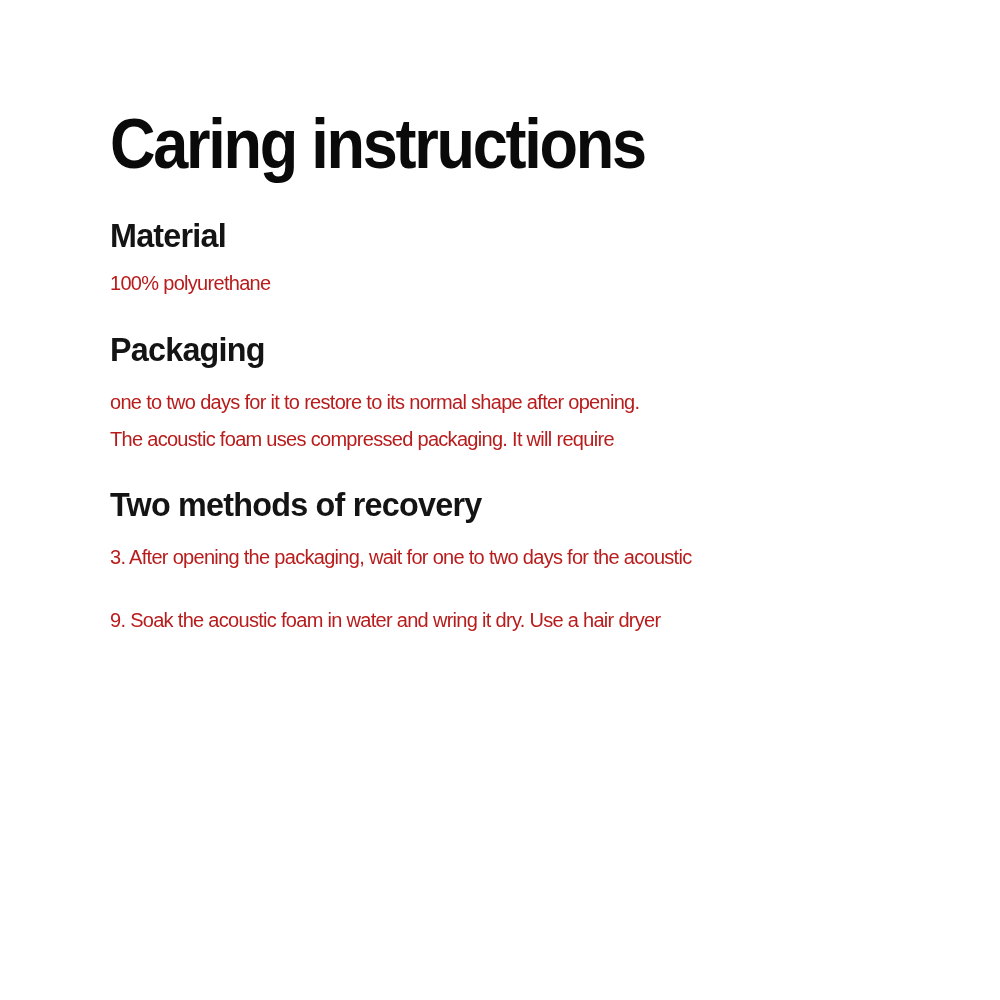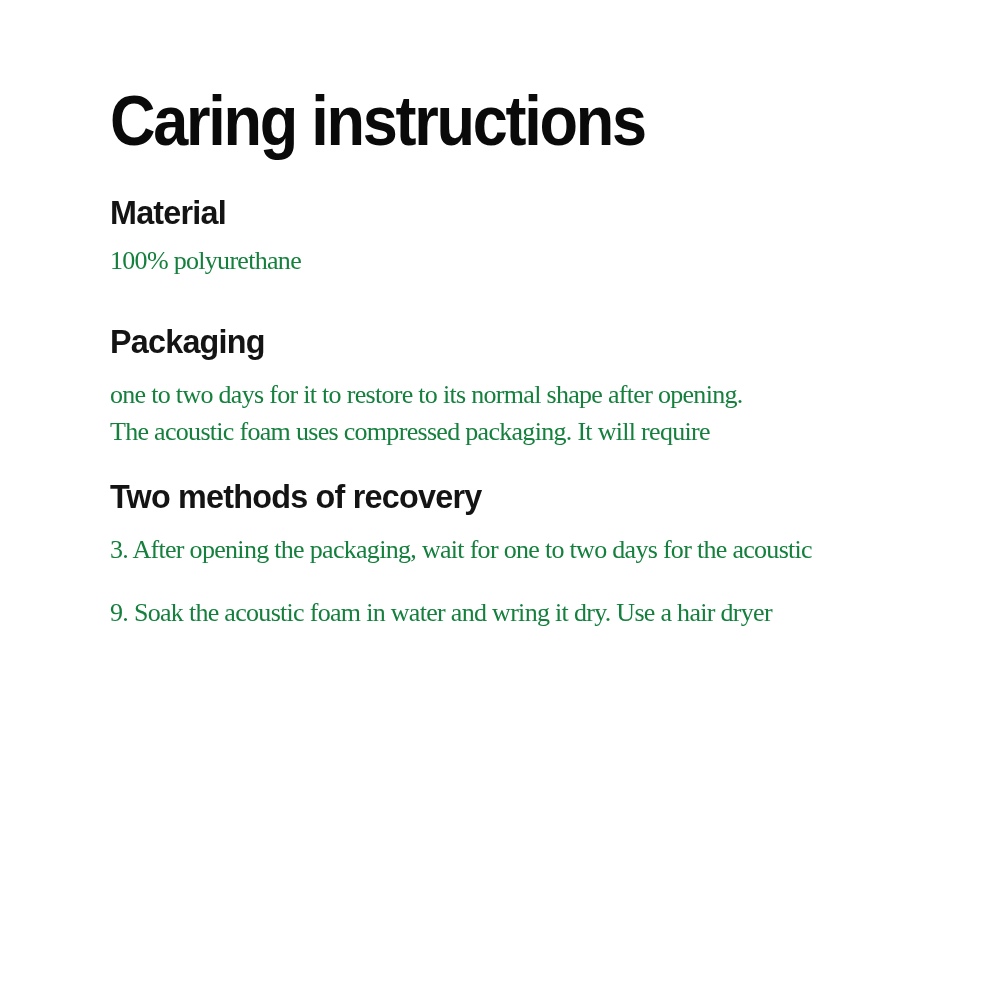--- a/index.html
+++ b/index.html
@@ -11,21 +11,21 @@
     overflow: hidden;
   }
 
   .page {
     position: relative;
     width: 1000px;
     height: 1000px;
     background: #ffffff;
     font-family: "Liberation Sans", sans-serif;
     color: #1c1c1c;
-    padding: 84px 90px 0 110px;
+    padding: 107px 90px 0 110px;
   }
 
   .doc-title {
     font-size: 70px;
     font-weight: 800;
     color: #0a0a0a;
     letter-spacing: -2.5px;
     line-height: 1.08;
     transform: scaleX(0.90);
     transform-origin: left center;
@@ -41,32 +41,31 @@
     color: #141414;
     letter-spacing: -0.8px;
     line-height: 1.2;
     transform: scaleX(0.95);
     transform-origin: left center;
     white-space: nowrap;
     margin-bottom: 10px;
   }
 
   .body-line {
-    font-size: 26px;
+    font-size: 20px;
     font-weight: 400;
-    color: #15803d;
+    color: #b91c1c;
     letter-spacing: -0.7px;
     line-height: 37px;
     white-space: nowrap;
-    font-family: Liberation Serif, serif;
   }
 
   .paragraph { margin-bottom: 26px; }
 
-  .section-material  { margin-bottom: 42px; }
+  .section-material  { margin-bottom: 27px; }
   .section-packaging { margin-bottom: 16px; }
 
   .section-packaging .section-heading,
   .section-recovery .section-heading { margin-bottom: 14px; }
 </style>
 </head>
 <body>
 
 <div class="page">
 

